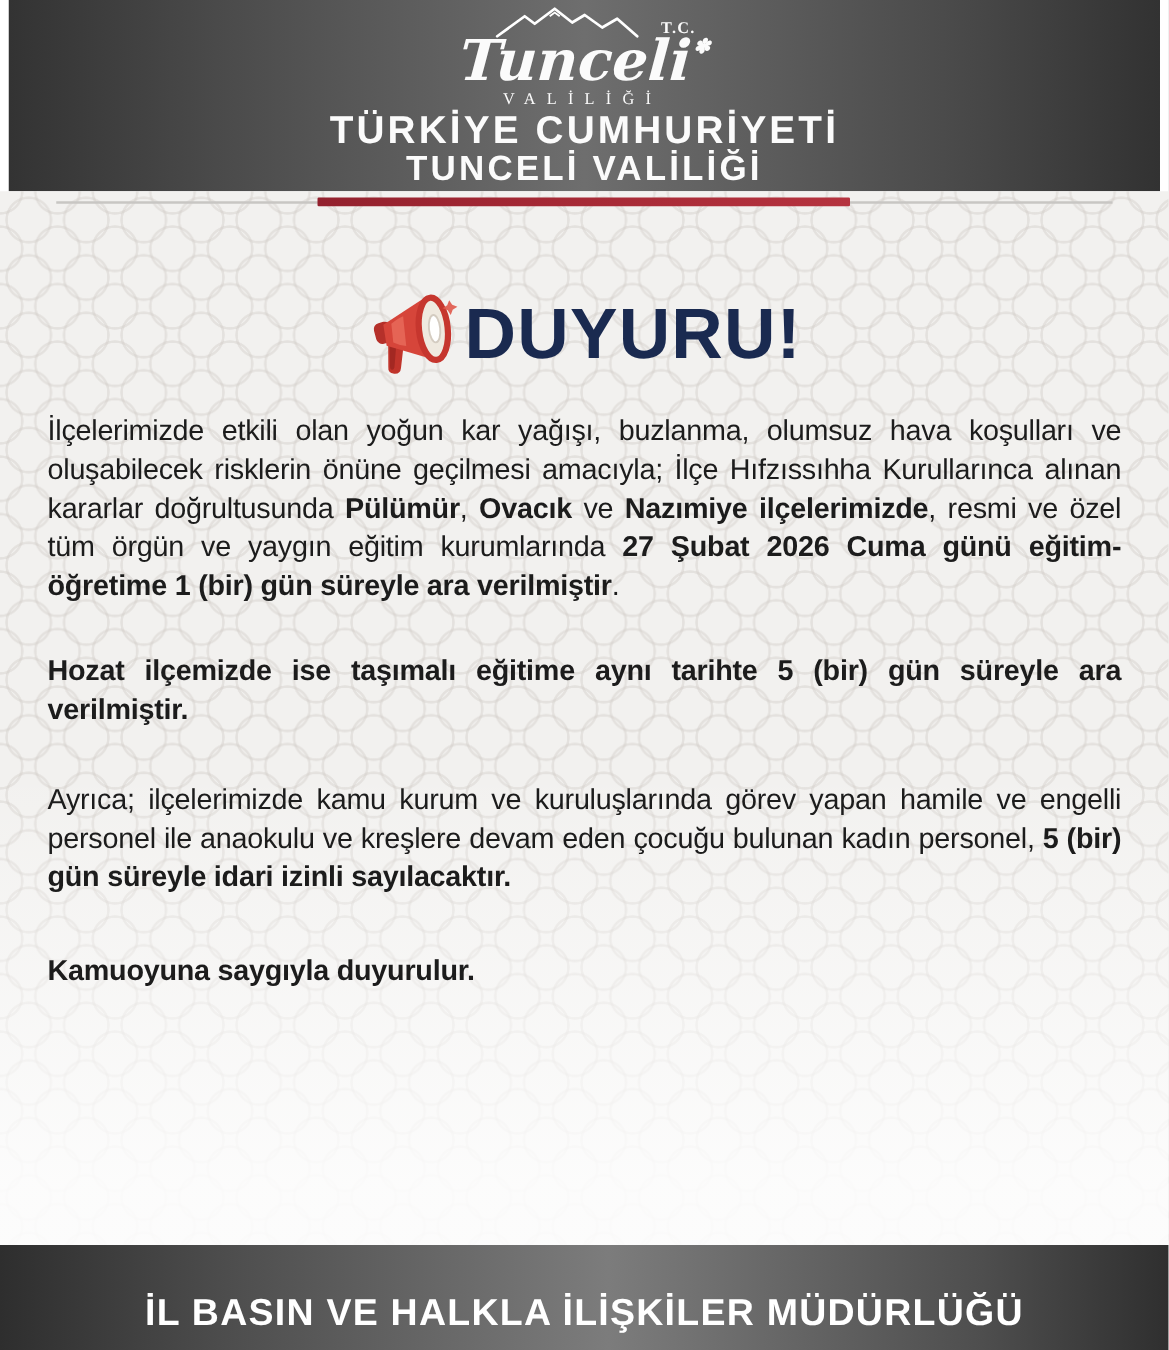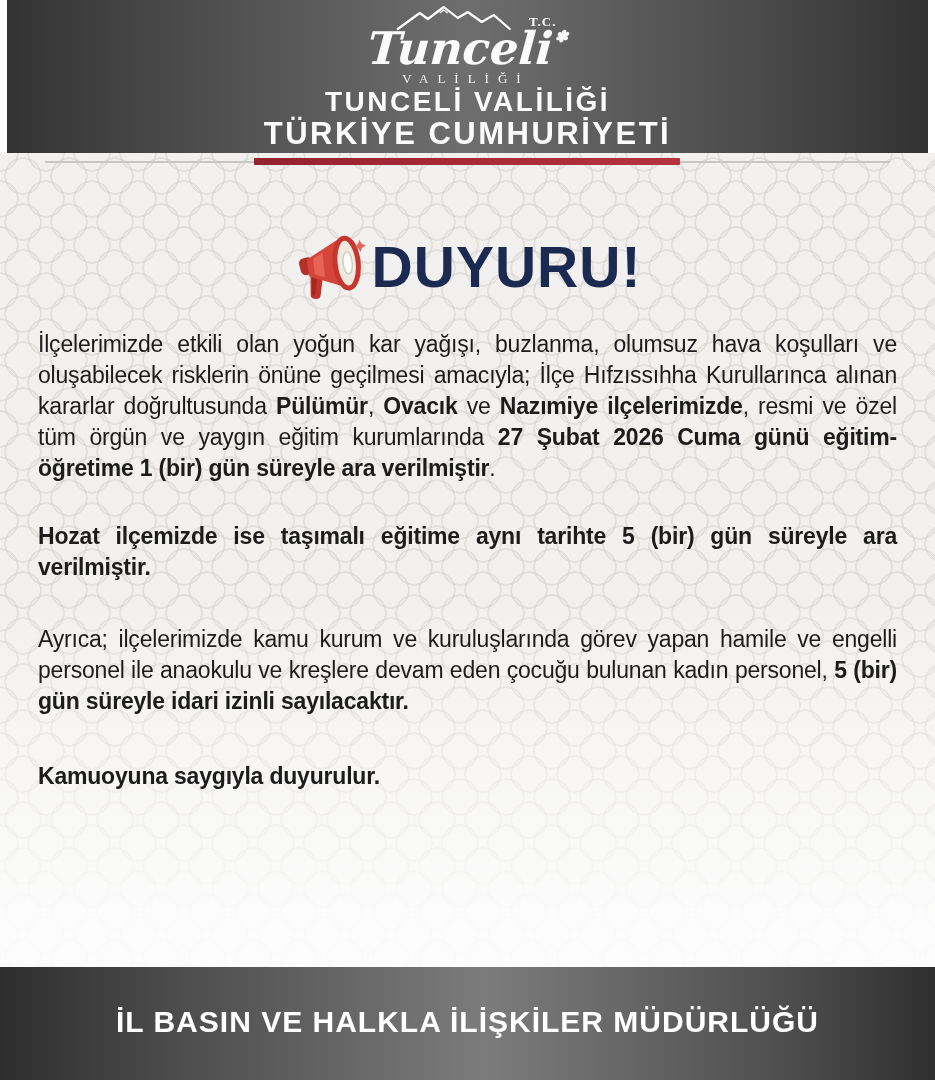--- a/index.html
+++ b/index.html
@@ -89,21 +89,21 @@
   .p2{margin-top:37px !important;font-weight:700;}
   .p3{margin-top:41px !important;}
   .closing{
     margin-top:44px !important;
     text-align:right;font-weight:700;font-size:28px;
   }
   .b{font-weight:700;}
 
   
   .bottom-band{
-    flex:none;height:113px;
+    flex:none;height:84px;
     background:linear-gradient(90deg,#2e2e2e 0%,#4e4e4e 20%,#7c7c7c 52%,#4e4e4e 84%,#2f2f2f 100%);
     display:flex;align-items:flex-start;justify-content:center;
   }
   .footer-title{
     margin-top:38px;
     color:#ffffff;font-weight:700;font-size:30px;letter-spacing:1px;
     white-space:nowrap;
   }
 </style>
 </head>
@@ -114,22 +114,22 @@
   <header class="top-band">
     <div class="logo">
       <svg class="logo-mountains" width="128" height="26" viewBox="0 0 128 26">
         <path d="M4 24 L26 8 L34 14 L50 2 L64 13 L74 7 L88 17 L100 10 L116 24" fill="none" stroke="#ffffff" stroke-width="2.2" stroke-linejoin="round" stroke-linecap="round"></path>
         <path d="M46 8 L50 5 L54 8" fill="none" stroke="#ffffff" stroke-width="1.4"></path>
       </svg>
       <span class="logo-tc">T.C.</span>
       <span class="logo-script"><span>Tunceli</span><span class="logo-flower">✽</span></span>
       <span class="logo-sub">VALİLİĞİ</span>
     </div>
+    <div class="band-title">TÜRKİYE CUMHURİYETİ</div>
     <div class="band-title second">TUNCELİ VALİLİĞİ</div>
-    <div class="band-title">TÜRKİYE CUMHURİYETİ</div>
   </header>
 
   <main class="body-area">
 
     <div class="divider">
       <div class="divider-gray"></div>
       <div class="divider-red"></div>
     </div>
 
     <div class="title-row">

